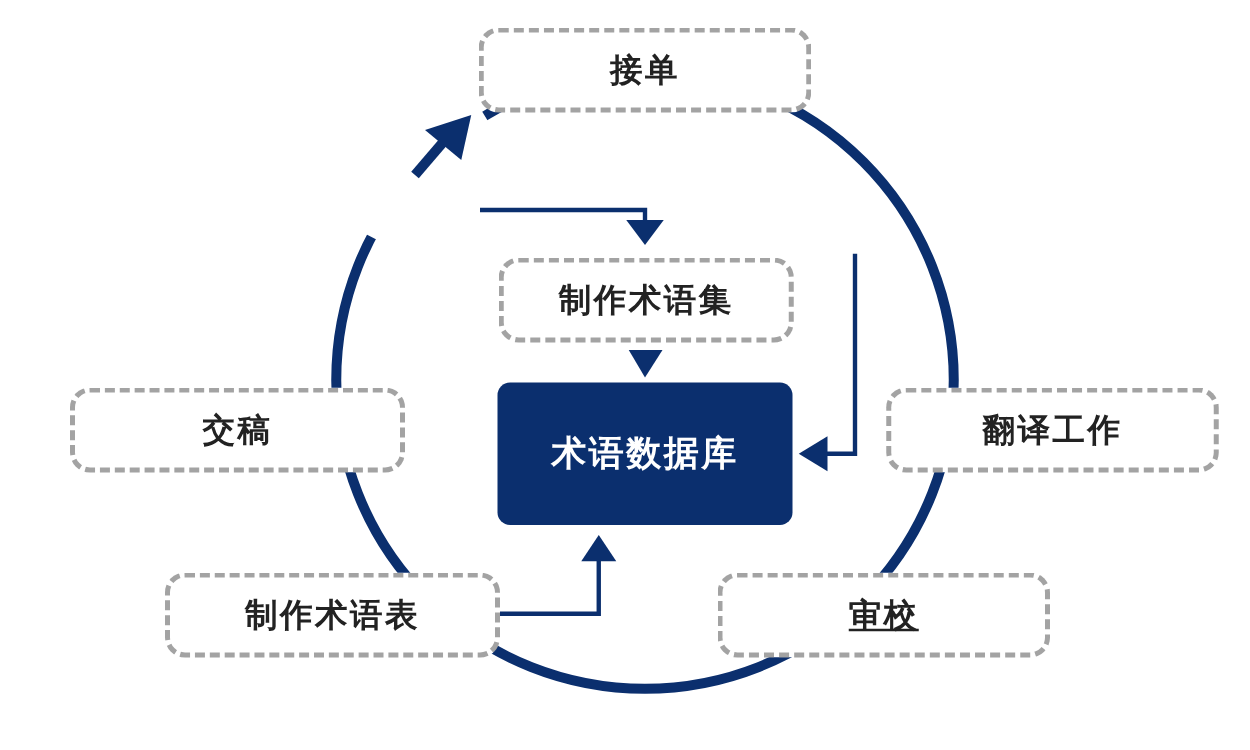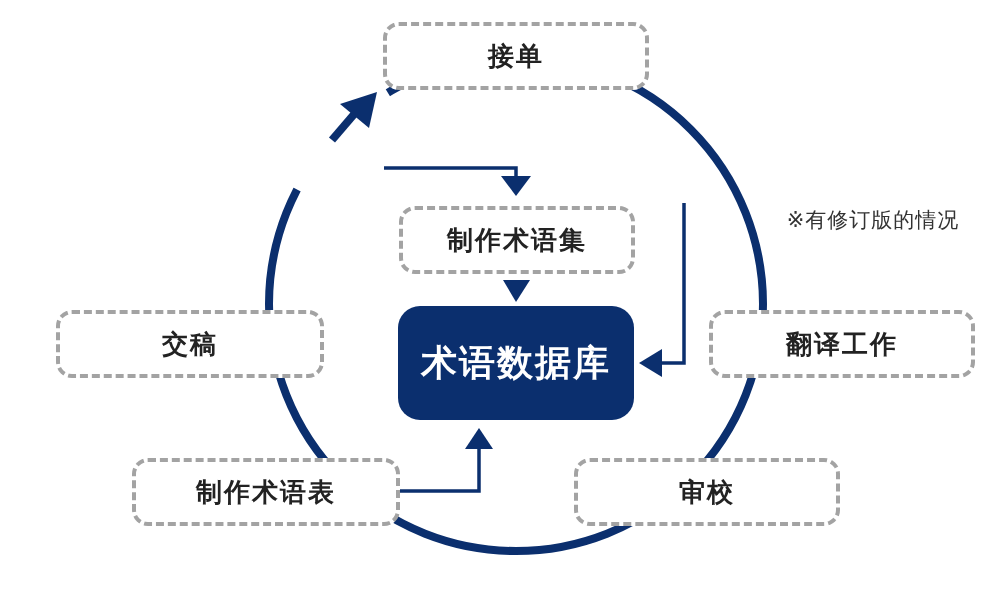--- a/index.html
+++ b/index.html
@@ -10,23 +10,23 @@
     position: absolute; box-sizing: border-box;
     background: #ffffff;
     border: 4px dashed #a3a3a3;
     border-radius: 16px;
     display: flex; align-items: center; justify-content: center;
     font-size: 26px; font-weight: bold; color: #222222;
     letter-spacing: 2px;
   }
   .db {
     position: absolute; box-sizing: border-box;
-    background: #0b2f6e; border-radius: 22px;
+    background: #0b2f6e; border-radius: 10px;
     display: flex; align-items: center; justify-content: center;
-    color: #ffffff; font-size: 36px; font-weight: bold; letter-spacing: 2px;
+    color: #ffffff; font-size: 28px; font-weight: bold; letter-spacing: 2px;
   }
   .note {
     position: absolute; color: #333333; font-size: 21px; line-height: 32px;
     text-align: center; letter-spacing: 1px;
   }
   svg { position: absolute; left: 0; top: 0; }
 </style>
 </head>
 <body>
 
@@ -52,28 +52,27 @@
     <polyline points="384,491 463,491 463,447" fill="none" stroke="#0b2f6e" stroke-width="3.5"></polyline>
     <polygon points="463,428 449,449 477,449" fill="#0b2f6e"></polygon>
   </svg>
 
   <div class="node" style="left:367px; top:22px; width:266px; height:68px;">
     <span>接单</span>
   </div>
 
 
   <div class="note" style="left:752px; top:204px; width:210px;">
-    <div>※有修订版的情况</div>
   </div>
 
   <div class="node" style="left:693px; top:310px; width:266px; height:68px;">
     <span>翻译工作</span>
   </div>
 
-  <div class="node" style="left:558px; top:458px; width:266px; height:68px;">
+  <div class="node" style="left:558px; top:458px; width:266px; height:68px;text-decoration:underline;">
     <span>审校</span>
   </div>
 
   <div class="node" style="left:116px; top:458px; width:268px; height:68px;text-align:center;">
     <span>制作术语表</span>
   </div>
 
   <div class="node" style="left:40px; top:310px; width:268px; height:68px;">
     <span>交稿</span>
   </div>

